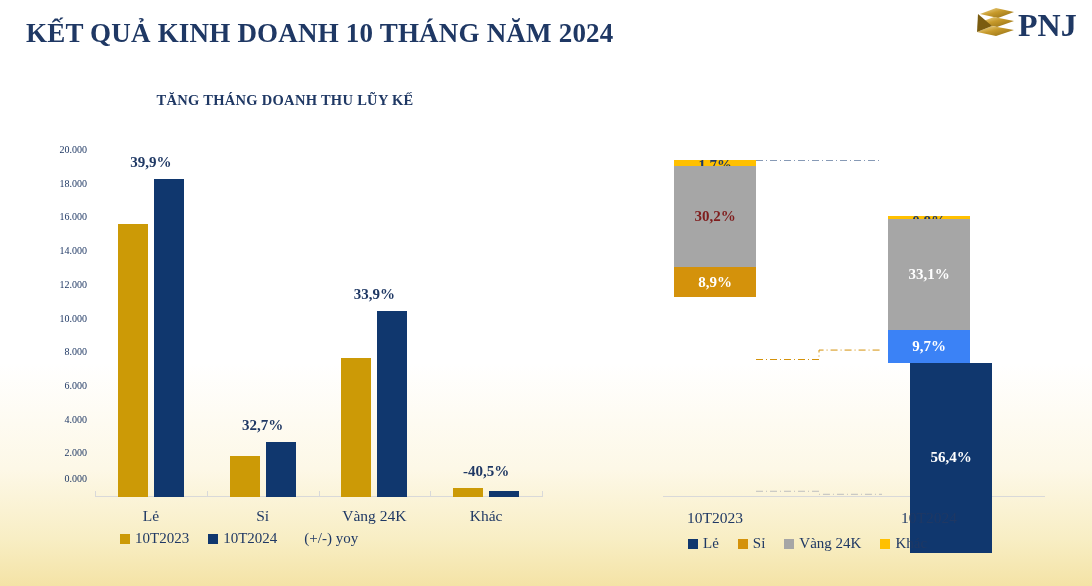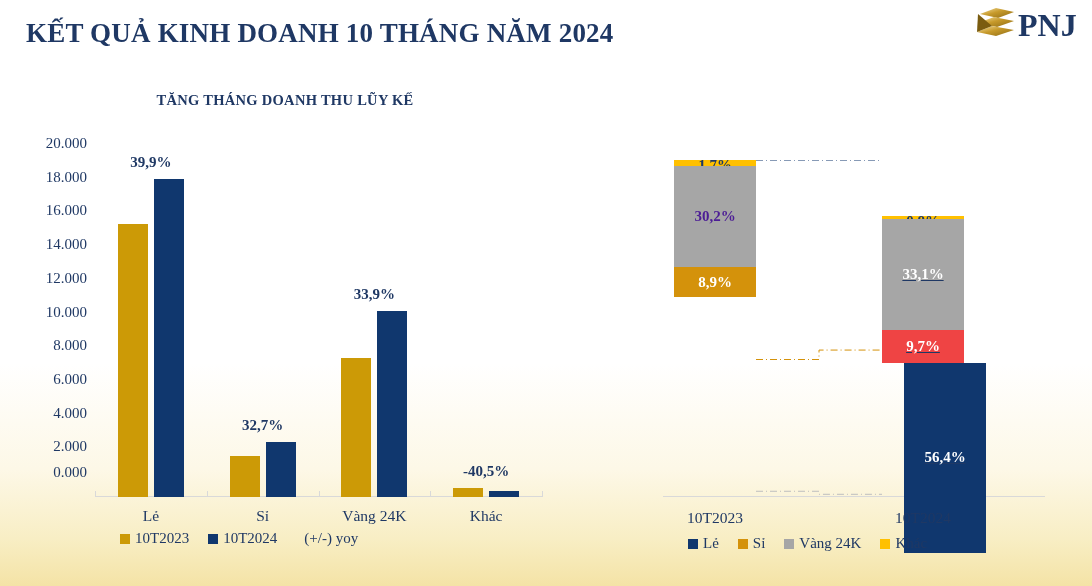--- a/index.html
+++ b/index.html
@@ -76,21 +76,21 @@
     bottom: 0;
     width: 100%;
     height: 1px;
     background: #d9d9d9;
   }
   .ytick {
     position: absolute;
     right: 100%;
     margin-right: 8px;
     transform: translateY(-50%);
-    font-size: 15px;
+    font-size: 10px;
     color: #1f3864;
     white-space: nowrap;
     font-family: "Liberation Serif", "DejaVu Serif", serif;
   }
   .tick-mark {
     position: absolute;
     bottom: 0;
     width: 1px;
     height: 6px;
     background: #d9d9d9;
@@ -281,35 +281,35 @@
 <div class="panel" id="panel-right">
 
 
   <div class="plot" id="right-plot">
     <div class="axis-line"></div>
   <div class="stack" style="left: 11px; height: 337px;">
         <div class="seg" style="height: 5.729px; background: rgb(255, 192, 0);">
           <span class="seg-label" style="color: rgb(31, 56, 100); position: absolute; top: -2px;">1,7%</span>
         </div>
         <div class="seg" style="height: 101.774px; background: rgb(166, 166, 166);">
-          <span class="seg-label" style="color: #4c1d95;">30,2%</span>
+          <span class="seg-label" style="color: #7f1d1d;">30,2%</span>
         </div>
         <div class="seg" style="height: 29.993px; background: rgb(212, 146, 11);">
           <span class="seg-label" style="color: rgb(255, 255, 255);">8,9%</span>
         </div>
         <div class="stack-label">10T2023</div>
       </div>
-      <div class="stack" style="left: 219px; height: 281px; text-decoration: underline;">
+      <div class="stack" style="left: 225px; height: 281px;">
         <div class="seg" style="height: 2.696px; background: rgb(255, 192, 0);">
           <span class="seg-label" style="color: rgb(31, 56, 100); position: absolute; top: -2px;">0,8%</span>
         </div>
         <div class="seg" style="height: 111.547px; background: rgb(166, 166, 166);">
           <span class="seg-label" style="color: rgb(255, 255, 255);">33,1%</span>
         </div>
-        <div class="seg" style="height: 32.689px; background: #ef4444;">
+        <div class="seg" style="height: 32.689px; background: #3b82f6;">
           <span class="seg-label" style="color: rgb(255, 255, 255);">9,7%</span>
         </div>
         <div class="seg" style="height: 190.068px; background: rgb(16, 55, 110); margin-left: 22px;">
           <span class="seg-label" style="color: rgb(255, 255, 255);">56,4%</span>
         </div>
         <div class="stack-label">10T2024</div>
       </div>
       <svg class="connector" width="382" height="337" style="left: 0px; top: 0px;">
         <path d="M 93 331.271 L 156 331.271 L 156 334.304 L 219 334.304" fill="none" stroke="#BFBFBF" stroke-width="1" stroke-dasharray="7 3 1 3"></path>
         <path d="M 93 199.504 L 156 199.504 L 156 190.068 L 219 190.068" fill="none" stroke="#D4920B" stroke-width="1" stroke-dasharray="7 3 1 3"></path>

